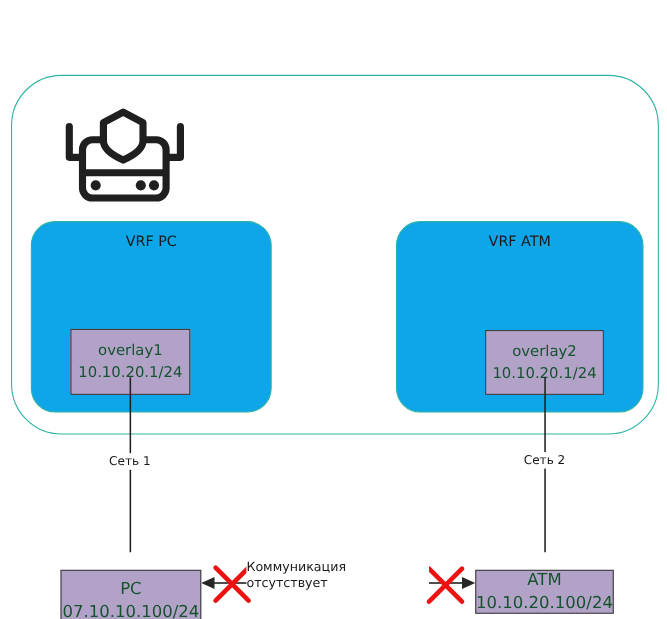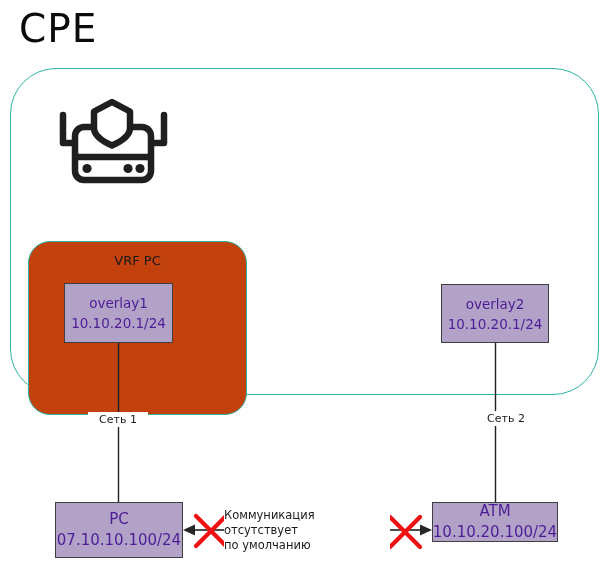--- a/index.html
+++ b/index.html
@@ -28,96 +28,98 @@
     border: 1.6px solid #2db3a4;
     border-radius: 46px;
     background: #ffffff;
   }
 
   .fw-icon { left: 56px; top: 98px; }
 
   .vrf {
     border: 1.4px solid #2db3a4;
     border-radius: 22px;
-    background: #c2410c;
-    margin-top: 40px;
+    background: #0ea5e9;
   }
   .vrf-pc  { left: 28px;  top: 201px; width: 219px; height: 174px; }
   .vrf-atm { left: 360px; top: 201px; width: 225px; height: 174px; }
   .vrf-title {
     position: absolute;
     top: 11px; left: 0; right: 0;
     text-align: center;
     font-size: 13px;
     color: #1a1a1a;
   }
 
   .node {
     background: #b3a2c8;
     border: 1.6px solid #3f3f3f;
     display: flex;
     flex-direction: column;
     align-items: center;
     justify-content: center;
     text-align: center;
-    color: #4c1d95;
+    color: #14532d;
+    margin-top: 16px;
   }
   .node .line { line-height: 20px; }
   .overlay1 { left: 64px;  top: 283px; width: 109px; height: 60px; font-size: 13.5px; }
   .overlay2 { left: 441px; top: 284px; width: 108px; height: 59px; font-size: 13.5px; align-items: center; }
   .host-pc  { left: 55px;  top: 502px; width: 128px; height: 56px; font-size: 15px; }
   .host-atm { left: 432px; top: 502px; width: 126px; height: 40px; font-size: 15px; }
   .host-pc .line, .host-atm .line { line-height: 21px; }
 
   .connectors { left: 0; top: 0; width: 606px; height: 563px; pointer-events: none; }
 
   .net-label {
     font-size: 11px;
     background: #ffffff;
     text-align: center;
     padding: 1px 2px;
     color: #1a1a1a;
   }
   .net-label-1 { left: 88px;  top: 412px; width: 60px; text-align: center; }
-  .net-label-2 { left: 476px; top: 411px; width: 60px; }
+  .net-label-2 { left: 465px; top: 411px; width: 60px; }
 
   .blocked-label {
     left: 224px; top: 508px; width: 166px;
     background: #ffffff;
     font-size: 11.5px;
     line-height: 15px;
     color: #1a1a1a;
   }
 </style>
 </head>
 <body>
 
 <div class="canvas">
 
-  <div class="abs diagram-title">CPE</div>
 
   <div class="abs cpe-box"></div>
 
   <svg class="abs fw-icon" width="116" height="90" viewBox="0 0 116 90">
     <g fill="none" stroke="#1f1f1f" stroke-width="6.5">
       <path d="M7,17 L7,45 L26,45" stroke-linecap="round" stroke-linejoin="round"></path>
       <path d="M108,17 L108,45 L89,45" stroke-linecap="round" stroke-linejoin="round"></path>
       <rect x="19" y="29" width="76" height="53" rx="9" fill="#ffffff"></rect>
       <line x1="19" y1="59" x2="95" y2="59"></line>
       <path d="M56,4 L74,13.5 L74,30 Q74,39.5 56,47.5 Q38,39.5 38,30 L38,13.5 Z" fill="#ffffff" stroke-linejoin="round"></path>
     </g>
     <g fill="#1f1f1f">
       <circle cx="31" cy="70.5" r="4.6"></circle>
       <circle cx="72" cy="70.5" r="4.6"></circle>
       <circle cx="84" cy="70.5" r="4.6"></circle>
     </g>
   </svg>
 
   <div class="abs vrf vrf-pc">
     <div class="vrf-title">VRF PC</div>
+  </div>
+  <div class="abs vrf vrf-atm">
+    <div class="vrf-title">VRF ATM</div>
   </div>
 
   <div class="abs node overlay1">
     <div class="line">overlay1</div>
     <div class="line">10.10.20.1/24</div>
   </div>
   <div class="abs node overlay2">
     <div class="line">overlay2</div>
     <div class="line">10.10.20.1/24</div>
   </div>
@@ -147,16 +149,15 @@
       <line x1="390" y1="517" x2="420" y2="547"></line>
       <line x1="420" y1="517" x2="390" y2="547"></line>
     </g>
   </svg>
 
   <div class="abs net-label net-label-1">Сеть 1</div>
   <div class="abs net-label net-label-2">Сеть 2</div>
 
   <div class="abs blocked-label">
     <div>Коммуникация отсутствует</div>
-    <div>по умолчанию</div>
   </div>
 
 </div>
 
 </body></html>

